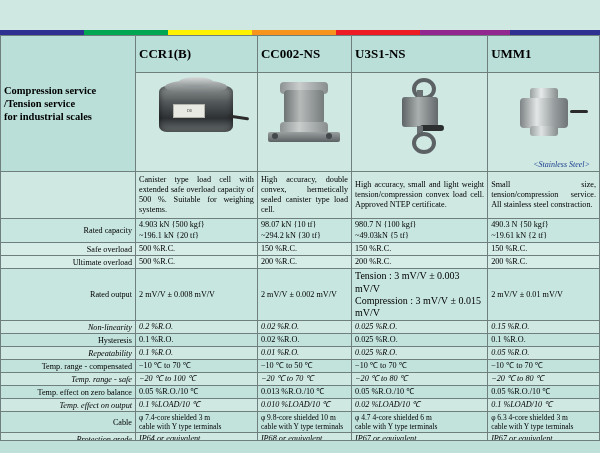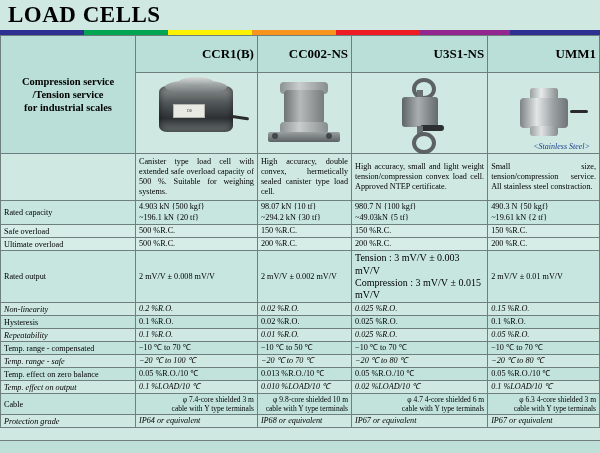--- a/index.html
+++ b/index.html
@@ -38,32 +38,32 @@
     font-size:8.5px;
     font-family:"Liberation Serif", serif;
   }
   table.main td, table.main th{
     border:1px solid #6f7f7d;
     vertical-align:middle;
     padding:1px 3px;
   }
   .colhead{
     background:#b9dfd8;
-    text-align:right;
+    text-align:left;
     font-weight:bold;
     font-size:13px;
     font-family:"Liberation Serif", serif;
     height:34px;
   }
   .hdrcell{
     background:#b9dfd8;
     font-weight:bold;
     font-size:10.5px;
     line-height:1.25;
-    text-align:center;
+    text-align:left;
     vertical-align:middle;
     padding:3px 5px;
     width:128px;
   }
   .imgcell{
     background:#cfe8e2;
     height:78px;
     text-align:center;
     padding:0;
     position:relative;
@@ -74,44 +74,44 @@
   }
   .desc{
     font-size:8.2px;
     line-height:1.25;
     vertical-align:top;
     text-align:justify;
     height:44px;
     padding:2px 3px;
   }
   .rowlabel{
-    text-align:left;
+    text-align:right;
     font-size:8.2px;
     padding-left:4px;
     white-space:nowrap;
   }
   .val{
     text-align:left;
     font-size:8.2px;
     line-height:1.22;
   }
   .val.small{font-size:10px;}
   .val.two{line-height:1.3;}
   .bandA{background:#cfe8e2;font-style:italic;}
   .bandB{background:#c2e3dc;}
   .grp1{background:#c7e6df;}
   .grp2{background:#d6ece7;}
-  .cable .val{font-size:7.5px;line-height:1.2;text-align:right;}
+  .cable .val{font-size:7.5px;line-height:1.2;text-align:left;}
   .footer{
     position:absolute;left:0;bottom:0;width:600px;height:12px;
     background:#bfe0d9;border-top:1px solid #6f7f7d;
   }
 
   
-  .cellwrap{position:relative;width:100%;height:78px;}
+  .cellwrap{position:relative;width:100%;height:96px;}
 
   
   .ccr{position:absolute;left:50%;top:12px;transform:translateX(-50%);}
   .ccr .disc{
     width:74px;height:46px;border-radius:8px/6px;
     background:linear-gradient(to bottom,#8e9392 0%,#53585a 35%,#2c3032 70%,#6d7374 100%);
     box-shadow:inset 0 0 6px rgba(0,0,0,.6);
     position:relative;
   }
   .ccr .top{
@@ -187,21 +187,20 @@
   }
   .umm .cable{
     position:absolute;right:-12px;top:22px;width:18px;height:3px;background:#2b2b2b;border-radius:2px;
   }
 </style>
 </head>
 <body>
 
 <div class="page">
 
-  <div class="title">LOAD CELLS</div>
   <div class="rainbow"></div>
 
   <table class="main">
     <tbody>
 
       <tr>
         <td class="hdrcell" rowspan="2">
           <div>Compression service</div>
           <div>/Tension service</div>
           <div>for industrial scales</div>

